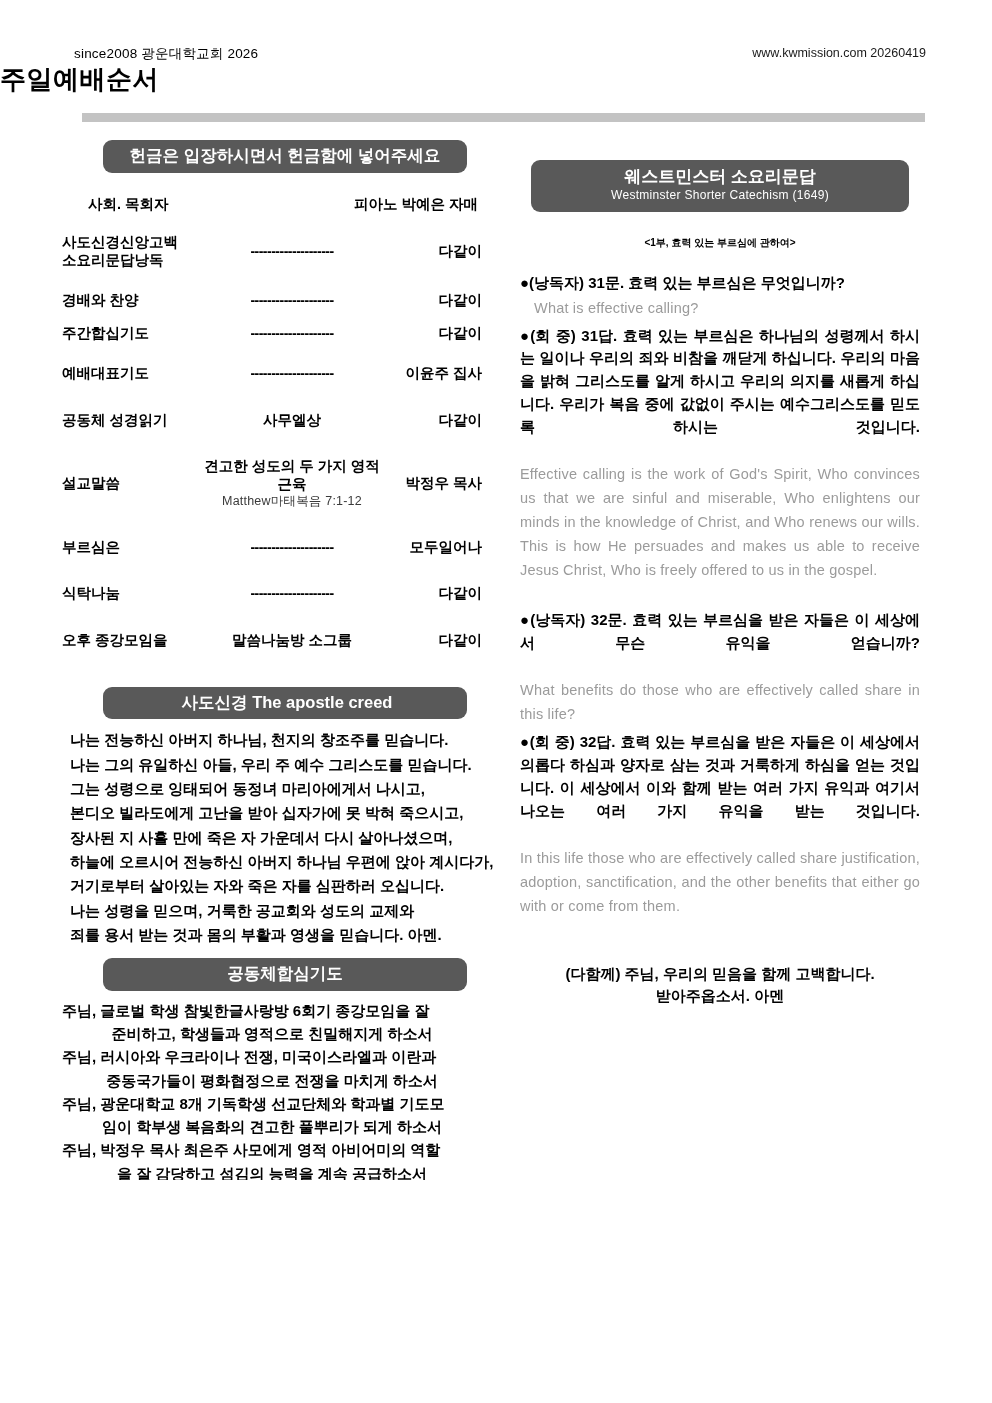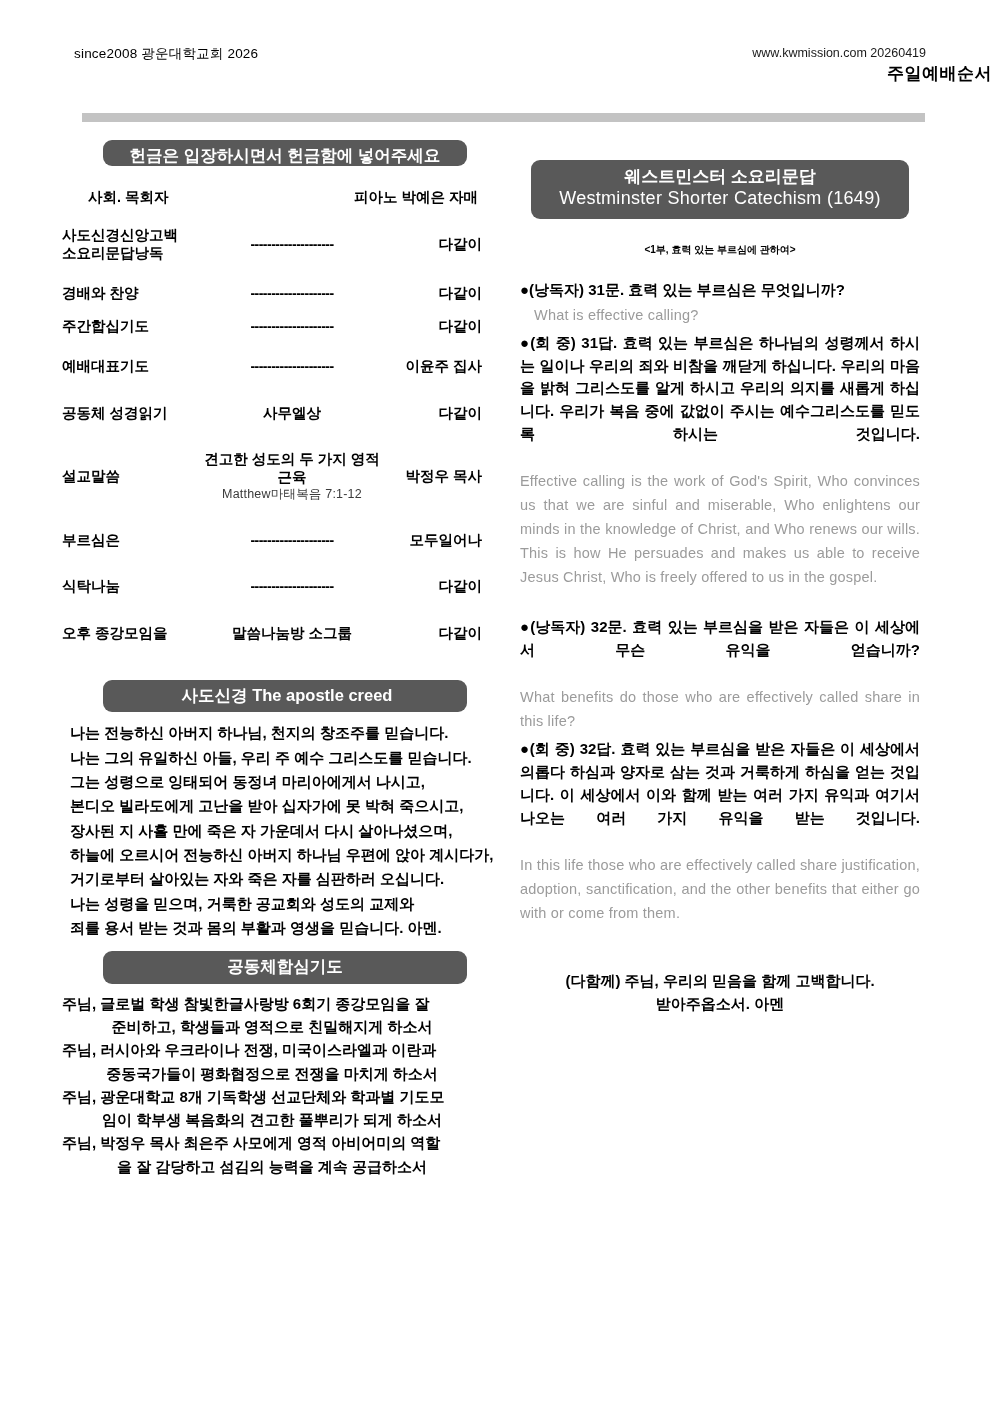--- a/index.html
+++ b/index.html
@@ -35,22 +35,22 @@
     top: 46px;
     font-size: 12.5px;
     color: #1a1a1a;
     white-space: nowrap;
   }
   .doc-title {
     position: absolute;
     left: 0;
     right: 0;
     top: 62px;
-    text-align: right;
-    font-size: 17px;
+    text-align: left;
+    font-size: 26px;
     font-weight: bold;
     letter-spacing: 0.5px;
   }
   .rule {
     position: absolute;
     left: 82px;
     top: 113px;
     width: 843px;
     height: 9px;
     background: #c3c3c3;
@@ -78,21 +78,21 @@
     text-align: center;
     font-weight: bold;
     padding: 5px 10px 6px 10px;
     box-sizing: border-box;
     line-height: 1.2;
   }
   .pill-offering {
     width: 364px;
     margin: 0 0 0 41px;
     font-size: 16.5px;
-    padding: 6px 8px 0 8px;
+    padding: 6px 8px 7px 8px;
   }
   .pill-creed {
     width: 364px;
     margin: 0 0 0 41px;
     font-size: 16.5px;
     padding: 6px 4px 7px 8px;
   }
   .pill-prayer {
     width: 364px;
     margin: 0 0 0 41px;
@@ -103,21 +103,21 @@
     width: 378px;
     margin: 0 auto;
     padding: 7px 8px 9px 8px;
   }
   .pill-catechism .kline {
     font-size: 17px;
     font-weight: bold;
     display: block;
   }
   .pill-catechism .eline {
-    font-size: 18px;
+    font-size: 12px;
     font-weight: normal;
     display: block;
     margin-top: 1px;
     letter-spacing: 0.3px;
   }
 
   
   .service {
     margin-top: 22px;
     width: 420px;

